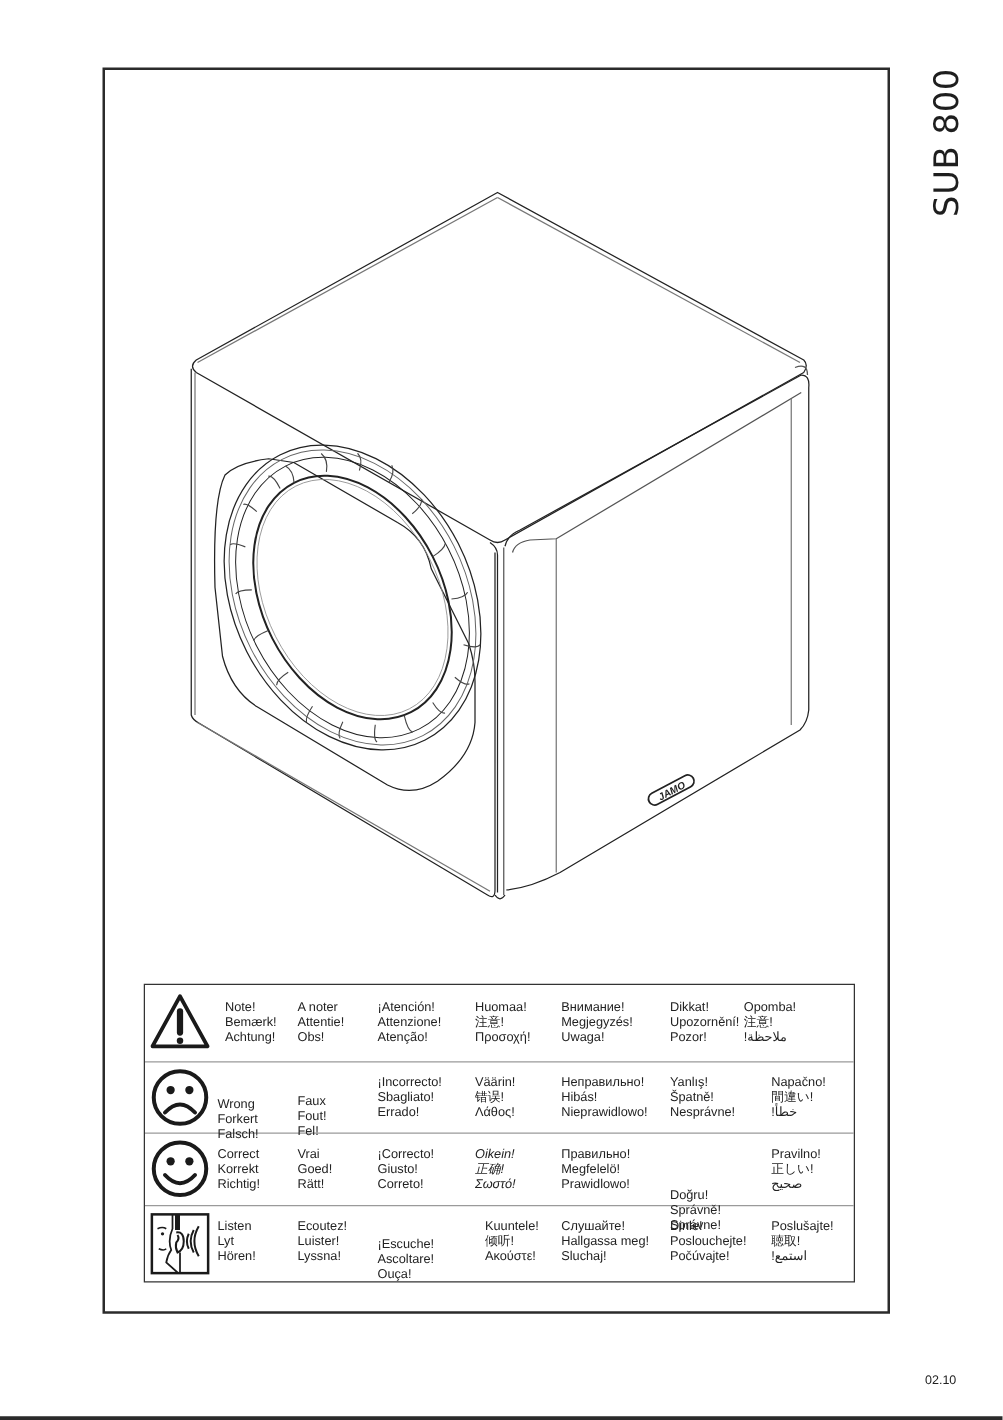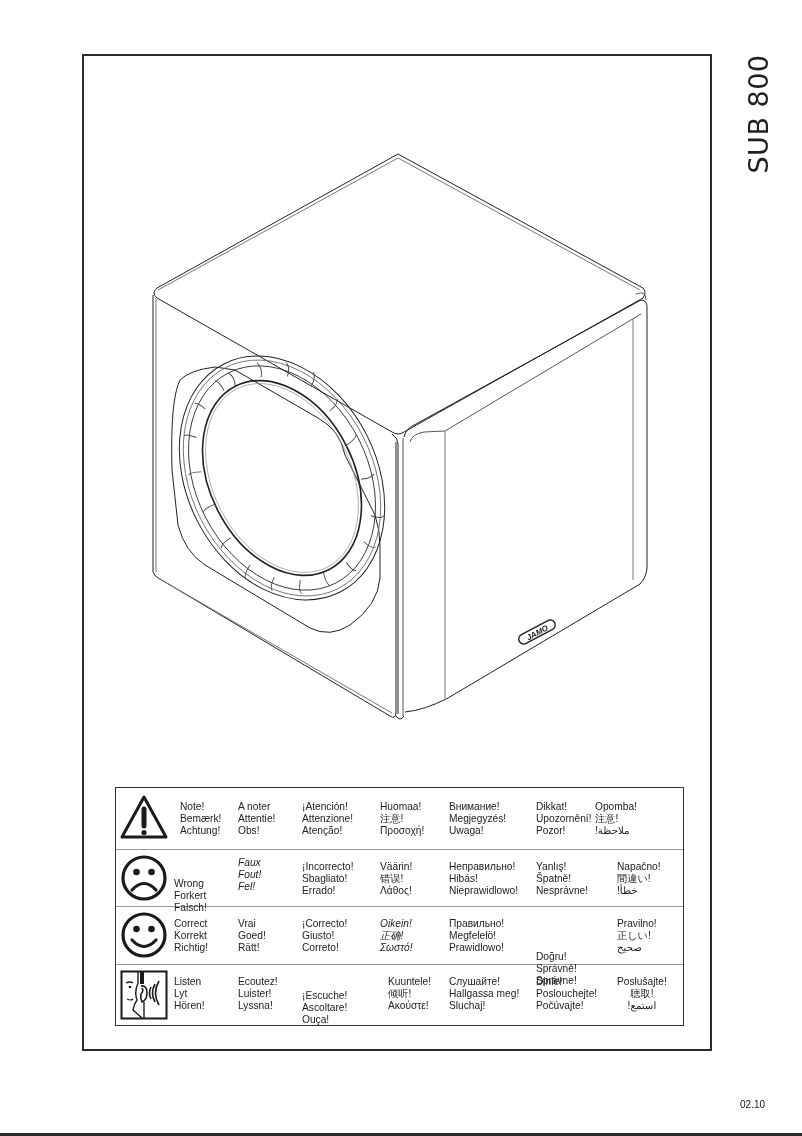--- a/index.html
+++ b/index.html
@@ -171,21 +171,21 @@
       <circle cx="25" cy="25" r="21" fill="none" stroke="#1a1a1a" stroke-width="3.2"></circle>
       <circle cx="17.5" cy="19" r="3.3" fill="#1a1a1a"></circle>
       <circle cx="32.5" cy="19" r="3.3" fill="#1a1a1a"></circle>
       <path d="M13,37 Q25,24 37,37" fill="none" stroke="#1a1a1a" stroke-width="3.2" stroke-linecap="round"></path>
     </svg>
     <div class="warn-cell" style="left:58px; top:11px;margin-top:17px;">
       <div>Wrong</div>
         <div>Forkert</div>
         <div>Falsch!</div>
     </div>
-    <div class="warn-cell" style="left:122px; top:7px;font-style:italic;">
+    <div class="warn-cell" style="left:122px; top:26px;">
       <div>Faux</div>
         <div>Fout!</div>
         <div>Fel!</div>
     </div>
     <div class="warn-cell" style="left:186px; top:11px;">
       <div>¡Incorrecto!</div>
         <div>Sbagliato!</div>
         <div>Errado!</div>
     </div>
     <div class="warn-cell" style="left:264px; top:11px;">
@@ -291,21 +291,21 @@
     <div class="warn-cell" style="left:333px; top:11px;">
       <div>Слушайте!</div>
         <div>Hallgassa meg!</div>
         <div>Sluchaj!</div>
     </div>
     <div class="warn-cell" style="left:420px; top:11px;">
       <div>Dinle!</div>
         <div>Poslouchejte!</div>
         <div>Počúvajte!</div>
     </div>
-    <div class="warn-cell" style="left:501px; top:11px;text-align:center;">
+    <div class="warn-cell" style="left:501px; top:11px;">
       <div>Poslušajte!</div>
         <div>聴取!</div>
         <div>!استمع</div>
     </div>
   </div>
 </div>
 
 <div class="page-code">02.10</div>
 <div class="bottom-rule"></div>
 

